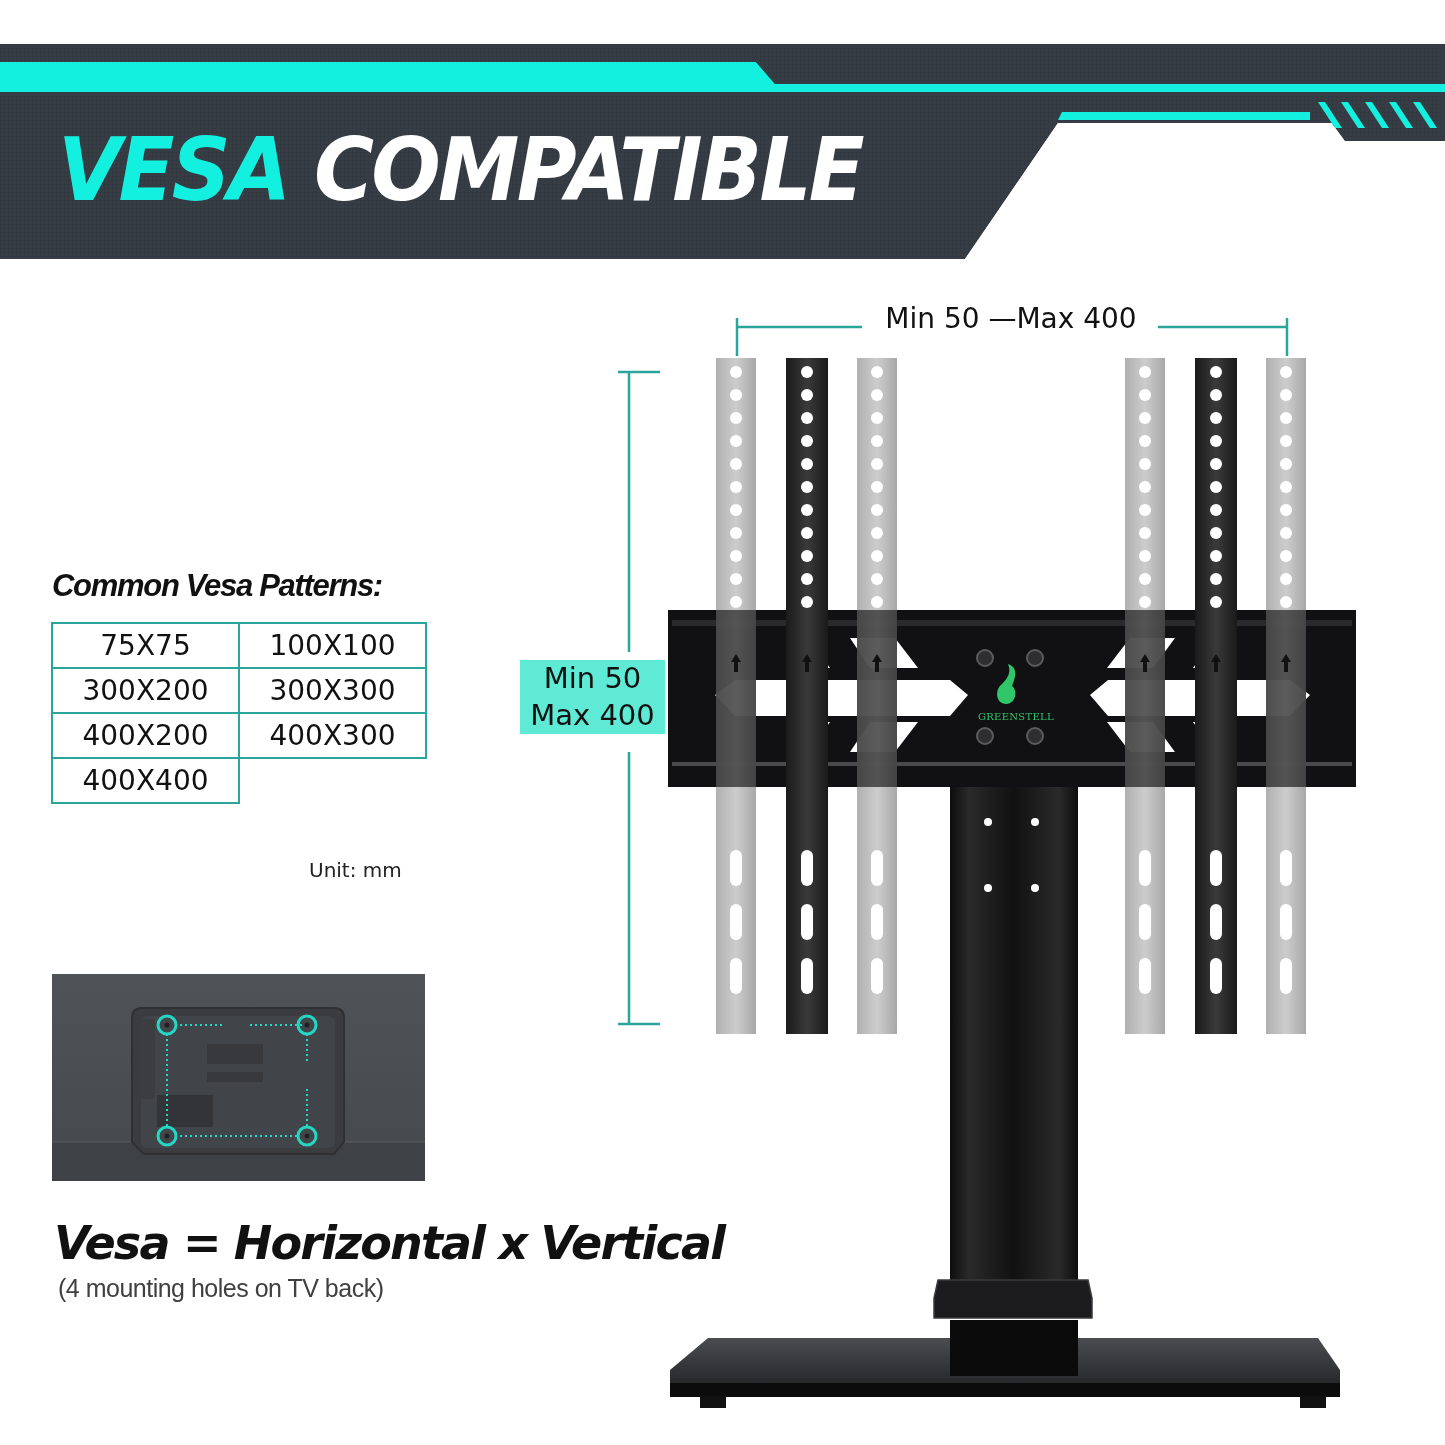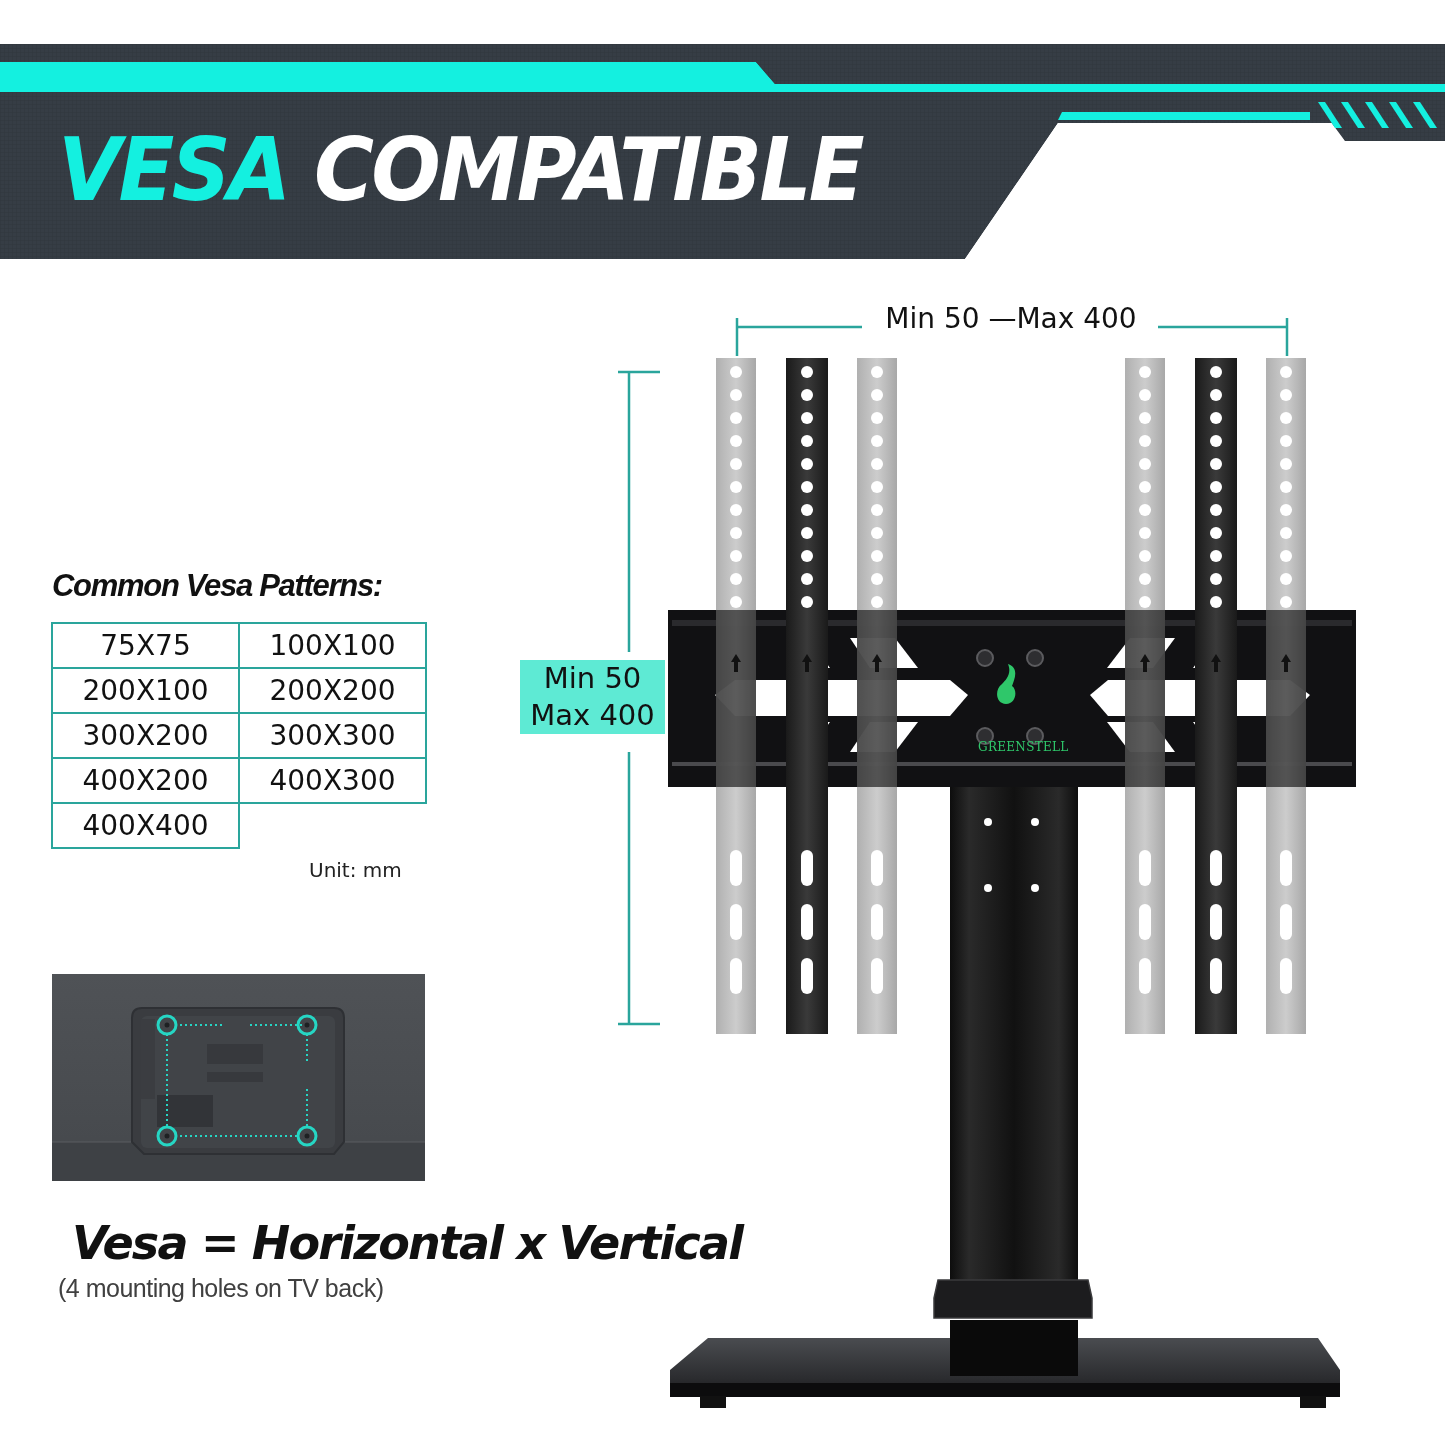--- a/index.html
+++ b/index.html
@@ -37,42 +37,42 @@
   }
   table.vesa td.empty { border: none; }
   .unit {
     position: absolute; left: 309px; top: 858px;
     font-family: "DejaVu Sans", sans-serif; font-size: 20px; color: #222;
   }
 
   .tv-back { position: absolute; left: 52px; top: 974px; width: 373px; height: 207px; }
 
   .formula {
-    position: absolute; left: 72px; top: 1216px;
+    position: absolute; left: 54px; top: 1216px;
     font-family: "DejaVu Sans", sans-serif; font-weight: bold; font-style: italic;
     font-size: 46px; letter-spacing: -1.8px; color: #111; white-space: nowrap;
   }
   .formula-note {
     position: absolute; left: 58px; top: 1274px;
     font-family: "Liberation Sans", sans-serif; font-size: 25px; color: #404040; letter-spacing: -0.5px;
   }
 
   
   .stand { position: absolute; left: 0; top: 0; width: 1445px; height: 1445px; pointer-events: none; }
   .dim-h-label {
     position: absolute; left: 868px; top: 302px; width: 286px; text-align: center;
     font-family: "DejaVu Sans", sans-serif; font-size: 28px; color: #111; background: #fff;
   }
   .dim-v-label {
     position: absolute; left: 520px; top: 660px; width: 145px; text-align: center;
     font-family: "DejaVu Sans", sans-serif; font-size: 29px; color: #111; line-height: 37px; background: #5eead4;
   }
   .logo-text {
     position: absolute; left: 978px; top: 711px; width: 40px; text-align: center;
-    font-family: "DejaVu Serif", serif; font-size: 12px; color: #2fc76a; letter-spacing: 0.3px; margin-top: 29px;
+    font-family: "DejaVu Serif", serif; font-size: 10px; color: #2fc76a; letter-spacing: 0.3px;
   }
 </style>
 </head>
 <body>
 
 <div class="banner">
   <svg width="1445" height="215" viewBox="0 0 1445 215">
     <defs>
       <pattern id="grid" width="4" height="4" patternUnits="userSpaceOnUse">
         <rect width="4" height="4" fill="#363d45"></rect>
@@ -104,24 +104,20 @@
     <span class="main">COMPATIBLE</span>
   </div>
 </div>
 
 <div class="patterns-title">Common Vesa Patterns:</div>
 <table class="vesa">
   <tbody>
       <tr>
     <td>75X75</td>
     <td>100X100</td>
-  </tr>
-  <tr>
-    <td>200X100</td>
-    <td>200X200</td>
   </tr>
   <tr>
     <td>300X200</td>
     <td>300X300</td>
   </tr>
   <tr>
     <td>400X200</td>
     <td>400X300</td>
   </tr>
   <tr>

